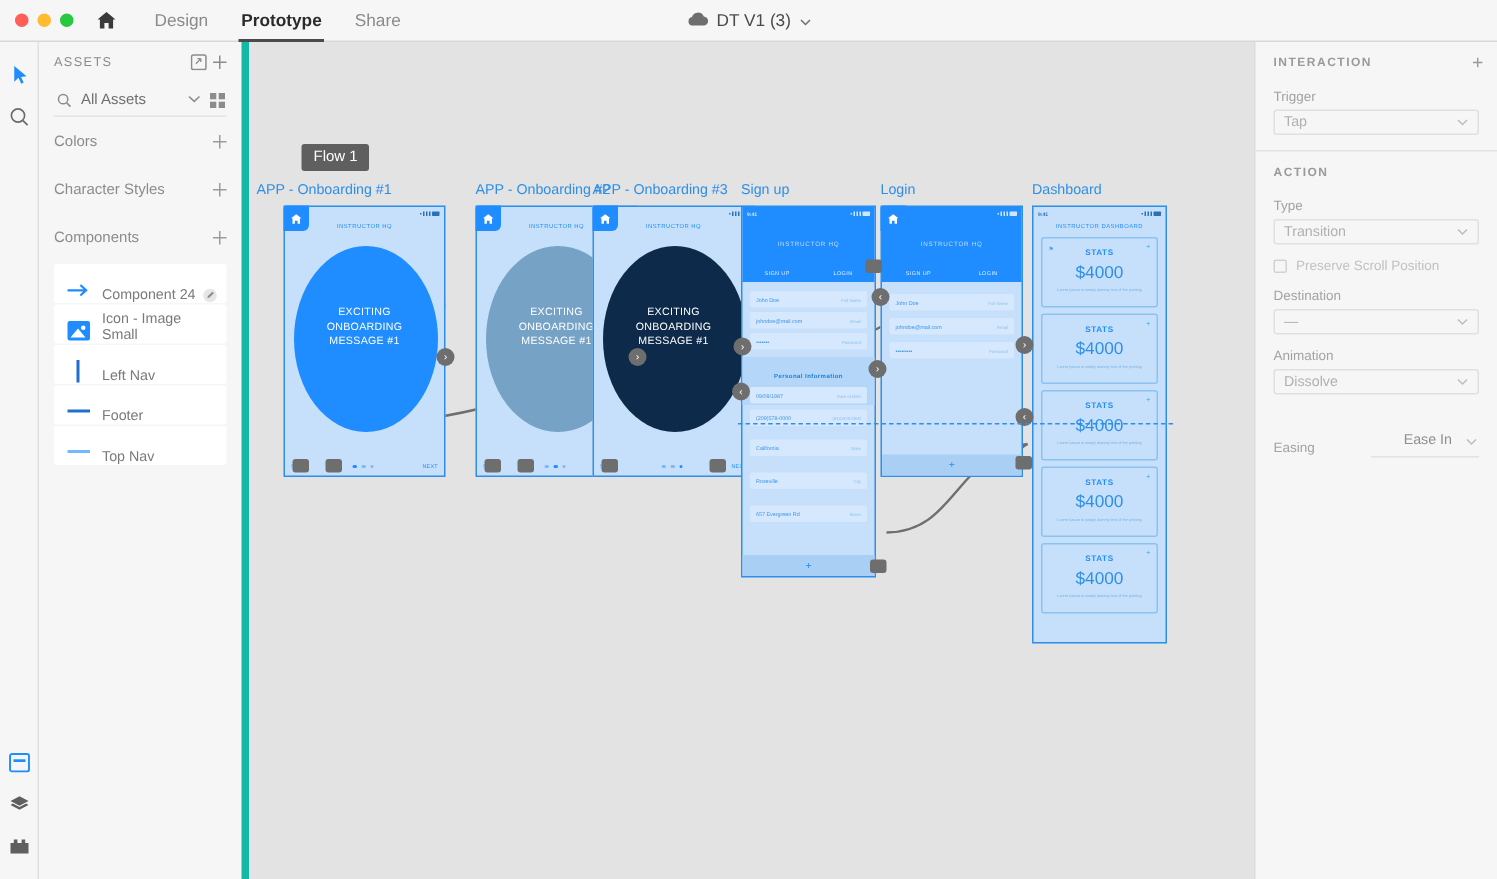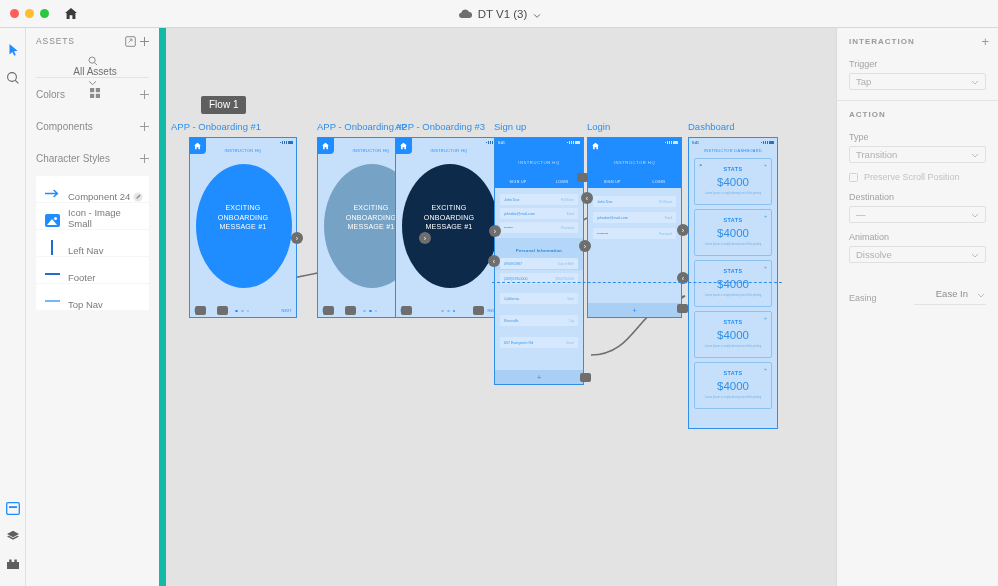--- a/index.html
+++ b/index.html
@@ -42,28 +42,28 @@
     position:absolute; left:0; top:28px; width:26px; height:558px;
     background:#f6f6f6; border-right:1px solid #e0e0e0;
   }
   .rail-ico { width:26px; height:28px; display:flex; align-items:center; justify-content:center; }
   .rail-top { padding-top:8px; }
   .rail-bottom { position:absolute; bottom:8px; left:0; width:26px; }
 
   
   .assets {
     position:absolute; left:26px; top:28px; width:140px; height:558px;
-    background:#f6f6f6; border-right:7px solid #14b8a6;
+    background:#f6f6f6; border-right:5px solid #14b8a6;
     font-size:10px; color:#8c8c8c;
   }
   .as-head { display:flex; align-items:center; height:26px; padding:0 8px 0 10px; }
   .as-title { font-size:8.5px; letter-spacing:.9px; color:#8c8c8c; flex:1; }
   .as-ico { width:14px; height:14px; display:flex; align-items:center; justify-content:center; }
   .searchrow { display:flex; align-items:center; height:22px; margin:2px 10px 0 10px;
-        border-bottom:1px solid #e3e3e3;flex-direction:column; }
+        border-bottom:1px solid #e3e3e3; }
   .searchrow .mag { width:13px; display:flex; justify-content:center; }
   .search-val { flex:1; font-size:10px; color:#6f6f6f; padding-left:5px; }
   .grid-ico { width:13px; margin-left:4px; display:flex; justify-content:center; }
   .sect { display:flex; align-items:center; height:31px; padding:0 8px 0 10px; margin-top:1px; }
   .sect-lbl { flex:1; font-size:10px; color:#8c8c8c; }
   .comp-list { margin-top:2px; }
   .comp-row {
     display:flex; align-items:flex-end; height:26px; margin:0 10px 1px 10px;
     background:#fff; border-radius:2px; padding:0 5px;
   }
@@ -186,20 +186,25 @@
     <div class="traffic">
       <div class="dot r"></div>
       <div class="dot y"></div>
       <div class="dot g"></div>
     </div>
     <div class="home-btn">
       <svg width="14" height="13" viewBox="0 0 14 13">
           <path d="M7 1 1 6h1.6v6h3V8.3h2.8V12h3V6H13z" fill="#3a3a3a"></path>
         </svg>
     </div>
+    <div class="tabs">
+      <div class="tab">Design</div>
+      <div class="tab active">Prototype</div>
+      <div class="tab">Share</div>
+    </div>
     <div class="doc-title">
       <span class="cloud-ico">
         <svg width="15" height="10" viewBox="0 0 15 10">
             <path d="M4 9h8a3 3 0 0 0 .2-6A4.2 4.2 0 0 0 4.3 3.4A2.9 2.9 0 0 0 4 9z" fill="#6e6e6e"></path>
           </svg>
       </span>
       <span class="nm">DT V1 (3)</span>
       <span>
         <svg width="8" height="6" viewBox="0 0 8 6">
             <path d="M1 1.3 4 4.3 7 1.3" stroke="#6e6e6e" stroke-width="1" fill="none"></path>
@@ -285,30 +290,30 @@
     <div class="sect">
       <span class="sect-lbl">Colors</span>
       <span class="as-ico">
         <svg width="11" height="11" viewBox="0 0 11 11">
             <path d="M5.5 1v9M1 5.5h9" stroke="#9b9b9b" stroke-width="1"></path>
           </svg>
       </span>
     </div>
 
     <div class="sect">
-      <span class="sect-lbl">Components</span>
+      <span class="sect-lbl">Character Styles</span>
       <span class="as-ico">
         <svg width="11" height="11" viewBox="0 0 11 11">
             <path d="M5.5 1v9M1 5.5h9" stroke="#9b9b9b" stroke-width="1"></path>
           </svg>
       </span>
     </div>
 
     <div class="sect">
-      <span class="sect-lbl">Character Styles</span>
+      <span class="sect-lbl">Components</span>
       <span class="as-ico">
         <svg width="11" height="11" viewBox="0 0 11 11">
             <path d="M5.5 1v9M1 5.5h9" stroke="#9b9b9b" stroke-width="1"></path>
           </svg>
       </span>
     </div>
 
     <div class="comp-list">
       <div class="comp-row">
         <span class="comp-thumb">

